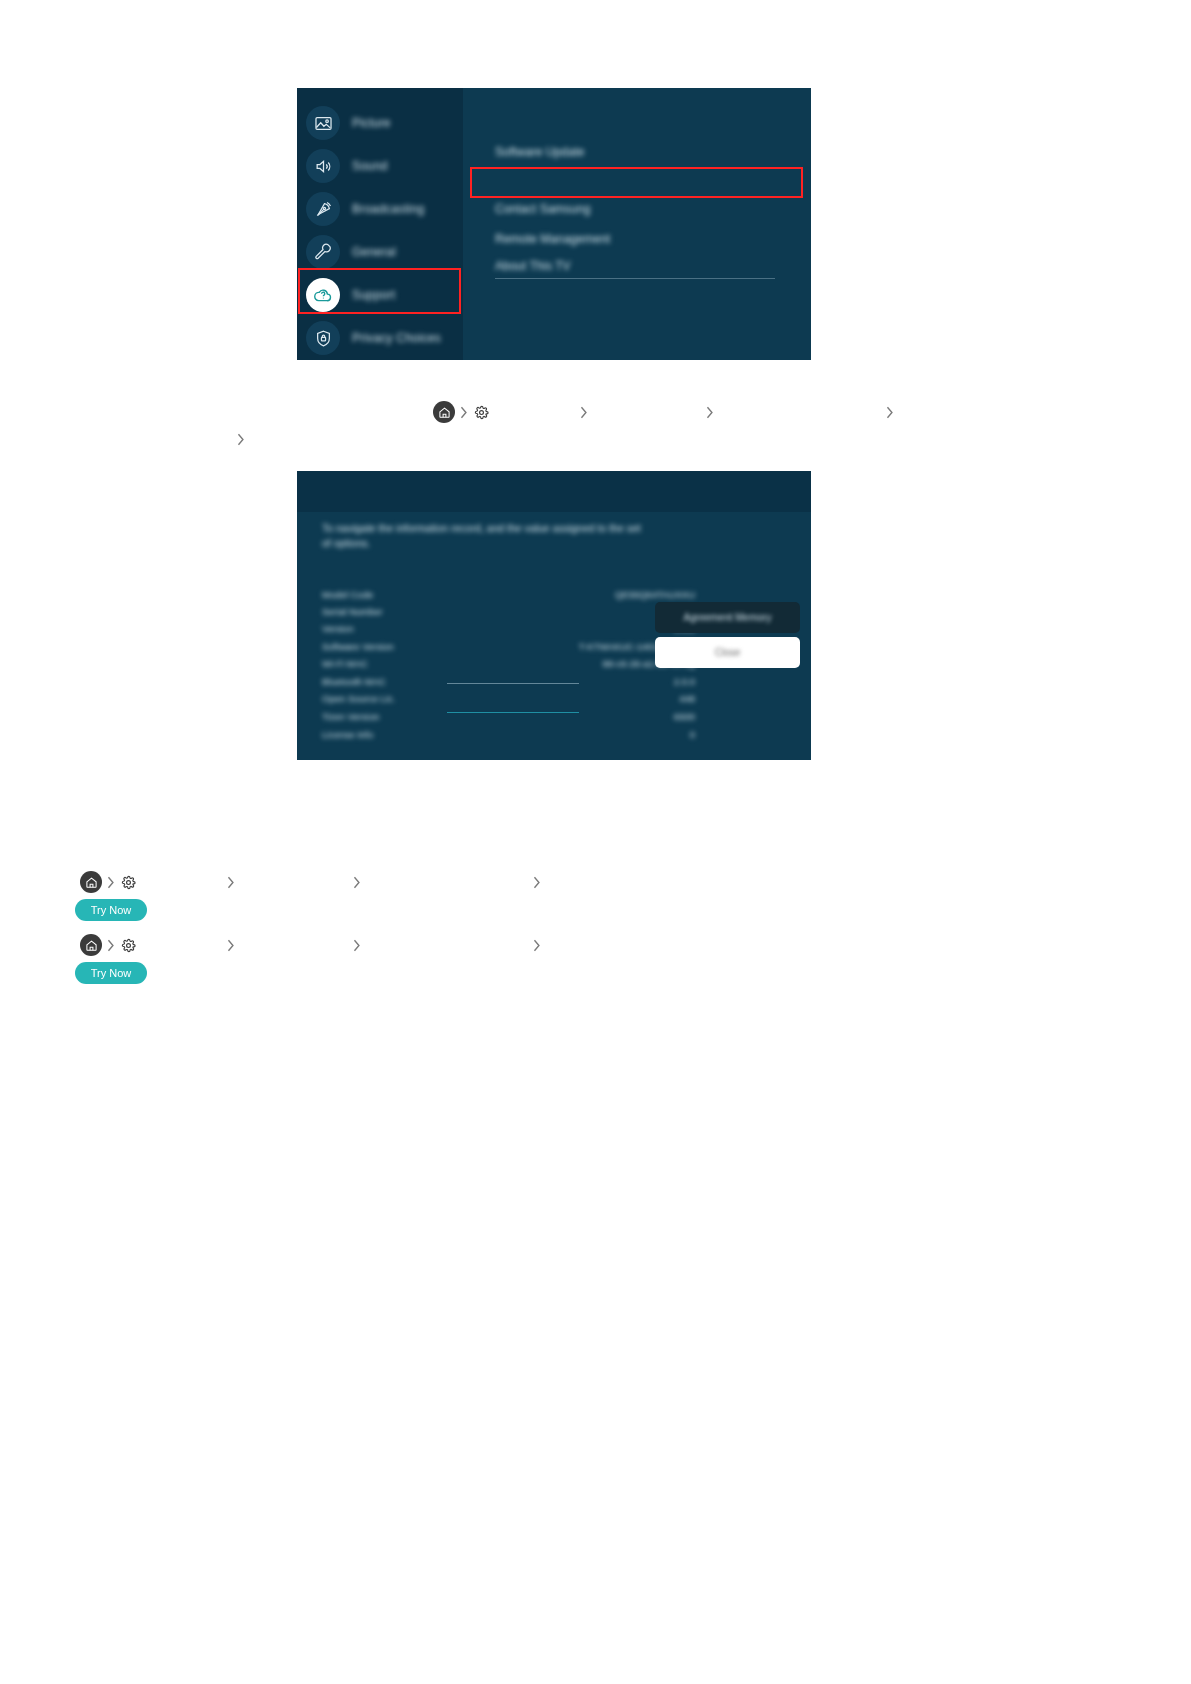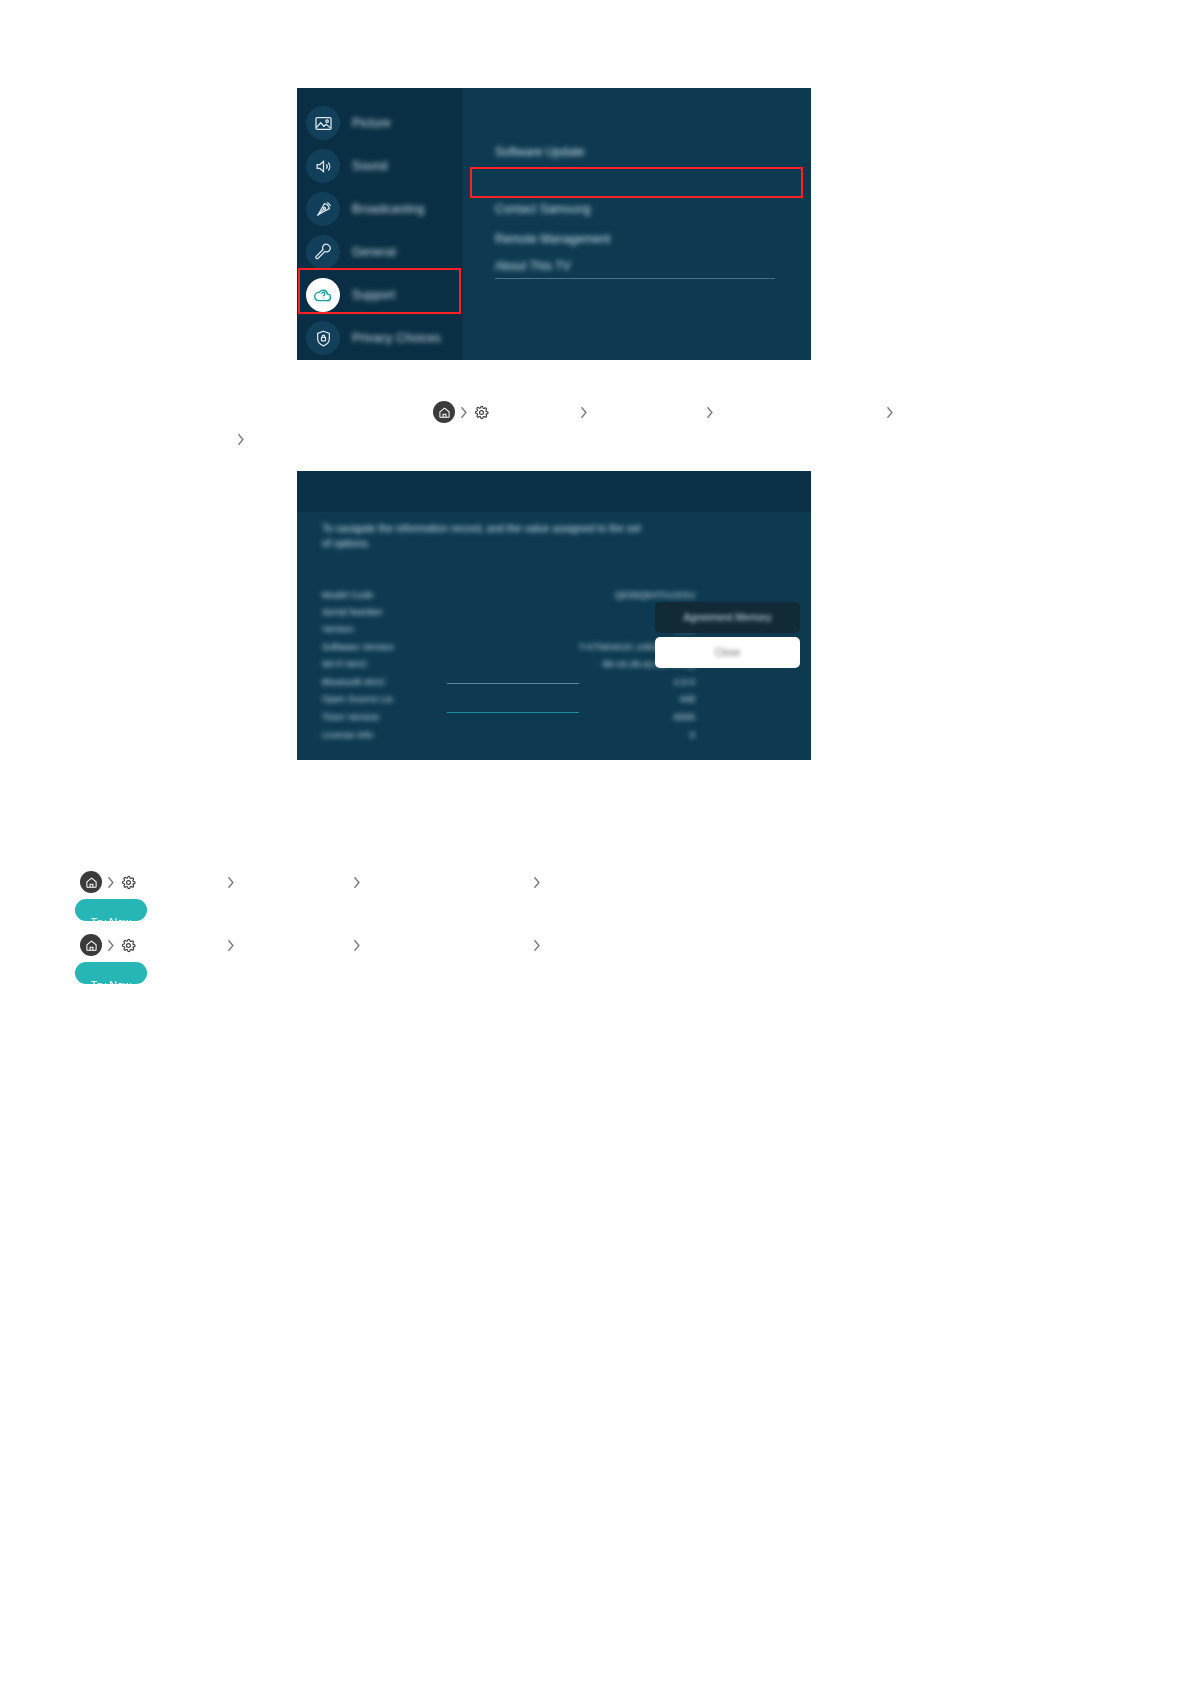--- a/index.html
+++ b/index.html
@@ -125,21 +125,21 @@
   .chev {
     display: inline-flex;
     align-items: center;
     justify-content: center;
     width: 16px;
     flex: 0 0 auto;
   }
   .crumb-text {
     font-size: 13px;
     color: #ffffff;     
-    padding: 12px 6px;
+    padding: 0 6px;
   }
   .crumb-gap-a { width: 72px; }
   .crumb-gap-b { width: 98px; }
   .crumb-gap-c { width: 152px; }
   .crumb-gap-d { width: 68px; }
 
   .badge {
     position: absolute;
     background: #27b6b6;
     border-radius: 11px;

